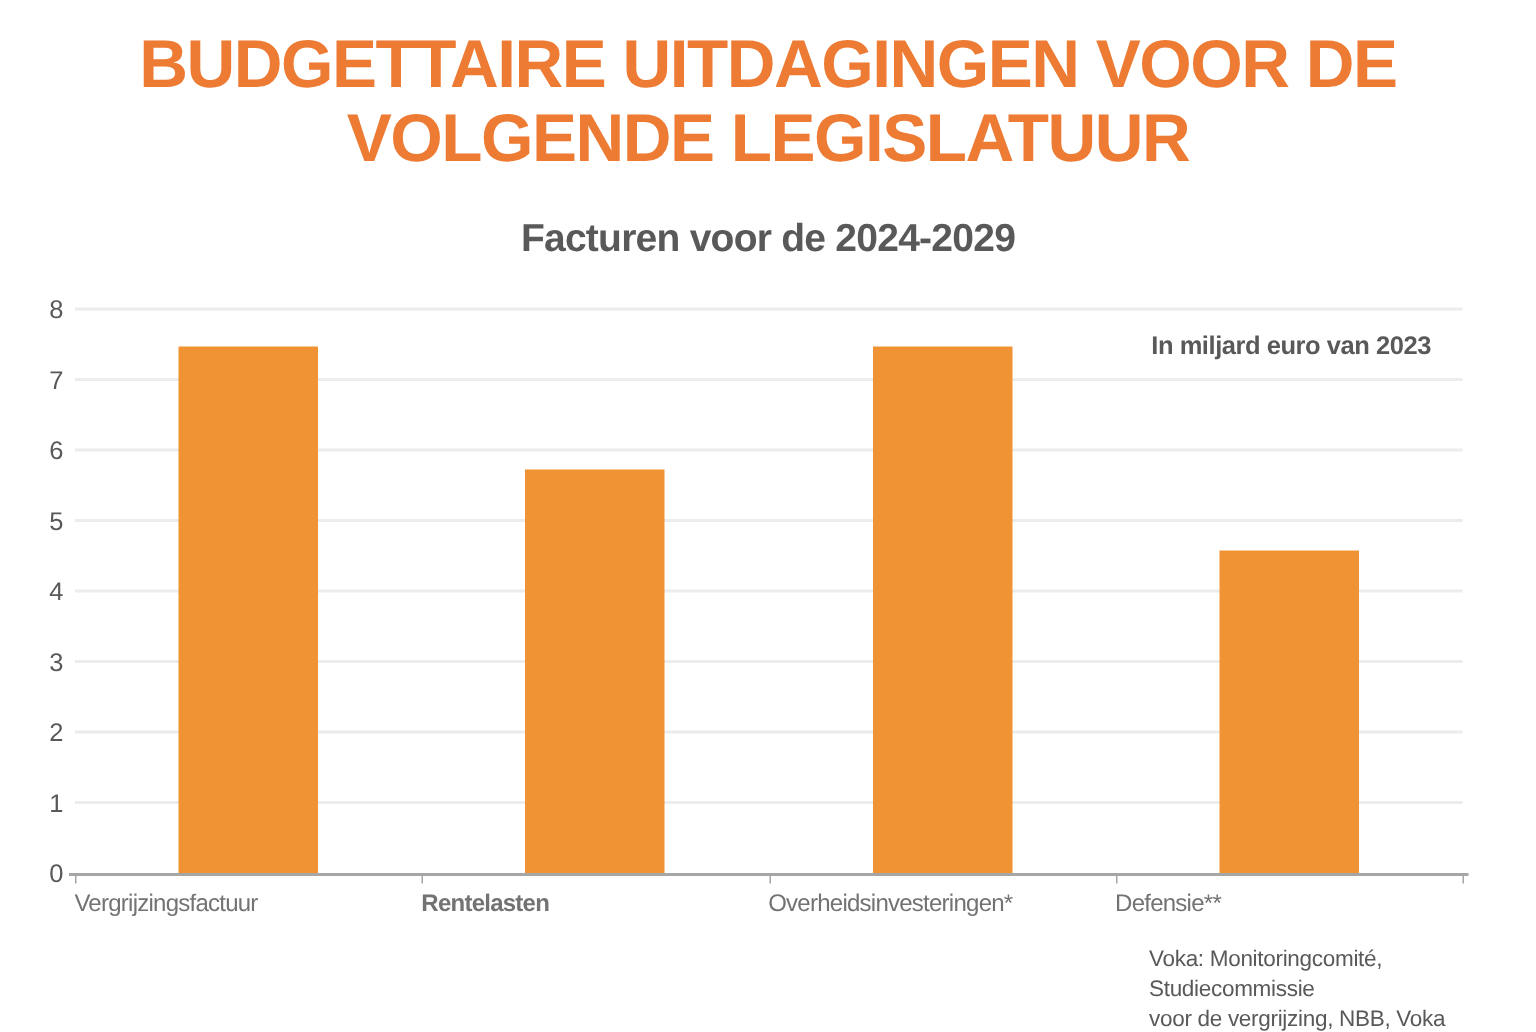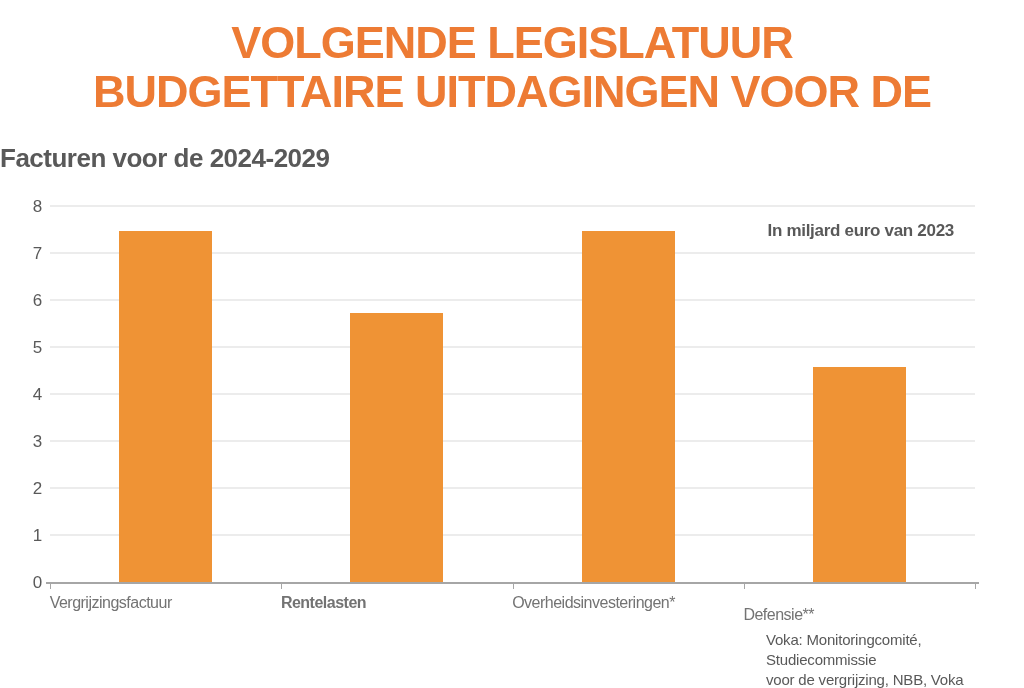--- a/index.html
+++ b/index.html
@@ -6,21 +6,21 @@
   .page{
     position:relative;width:1024px;height:688px;background:#ffffff;overflow:hidden;
     font-family:"Liberation Sans",sans-serif;
   }
   .title{
     position:absolute;top:18px;left:0;width:1024px;text-align:center;
     font-weight:bold;font-size:45px;line-height:49px;letter-spacing:-1px;
     color:#ED7B34;
   }
   .subtitle{
-    position:absolute;top:143px;left:0;width:1024px;text-align:left;
+    position:absolute;top:143px;left:0;width:1024px;text-align:center;
     font-weight:bold;font-size:26px;color:#595959;letter-spacing:-0.5px;
   }
   .annotation{
     position:absolute;top:221px;right:70px;
     font-weight:bold;font-size:17px;color:#595959;letter-spacing:-0.3px;
   }
   .plot{position:absolute;left:50px;top:207px;width:925px;height:376px;}
   .gridline{position:absolute;left:0;width:100%;height:2px;background:#ECECEC;}
   .axis-line{position:absolute;left:46px;top:582px;width:933px;height:2px;background:#A6A6A6;}
   .axis-tick{position:absolute;top:584px;width:1px;height:5px;background:#A6A6A6;}
@@ -41,22 +41,22 @@
     position:absolute;left:766px;top:630px;
     font-size:15px;color:#595959;letter-spacing:-0.2px;line-height:20px;
   }
 </style>
 </head>
 <body>
 
 <div class="page">
 
   <div class="title">
+    <div>BUDGETTAIRE UITDAGINGEN VOOR DE</div>
     <div>VOLGENDE LEGISLATUUR</div>
-    <div>BUDGETTAIRE UITDAGINGEN VOOR DE</div>
   </div>
 
   <div class="subtitle">Facturen voor de 2024-2029</div>
 
   <div class="annotation">In miljard euro van 2023</div>
 
   <div class="plot">
     <div>
         <div class="gridline" style="background: rgb(236, 236, 236); bottom: 12.5%;"></div>
         <div class="gridline" style="background: rgb(236, 236, 236); bottom: 25%;"></div>
@@ -91,21 +91,21 @@
       <div class="axis-tick" style="left: 50px;"></div>
       <div class="axis-tick" style="left: 281.25px;"></div>
       <div class="axis-tick" style="left: 512.5px;"></div>
       <div class="axis-tick" style="left: 743.75px;"></div>
       <div class="axis-tick" style="left: 975px;"></div>
     </div>
   <div>
       <div class="xlabel" style="left: 49.625px;">Vergrijzingsfactuur</div>
       <div class="xlabel" style="left: 280.875px; font-weight: bold;">Rentelasten</div>
       <div class="xlabel" style="left: 512.125px;">Overheidsinvesteringen*</div>
-      <div class="xlabel" style="left: 743.375px; margin-top: 12px;">Defensie**</div>
+      <div class="xlabel" style="left: 743.375px;">Defensie**</div>
     </div>
 
   <div class="footnotes">
   </div>
 
   <div class="source">
     <div>Voka: Monitoringcomité, Studiecommissie</div>
     <div>voor de vergrijzing, NBB, Voka</div>
   </div>
 

